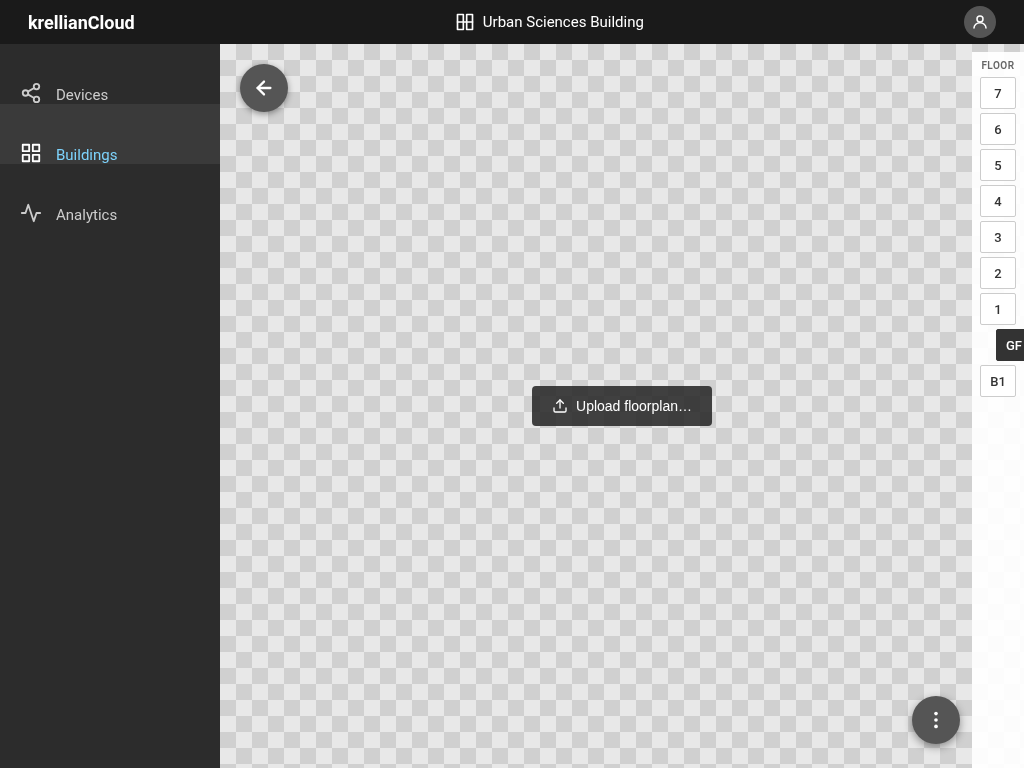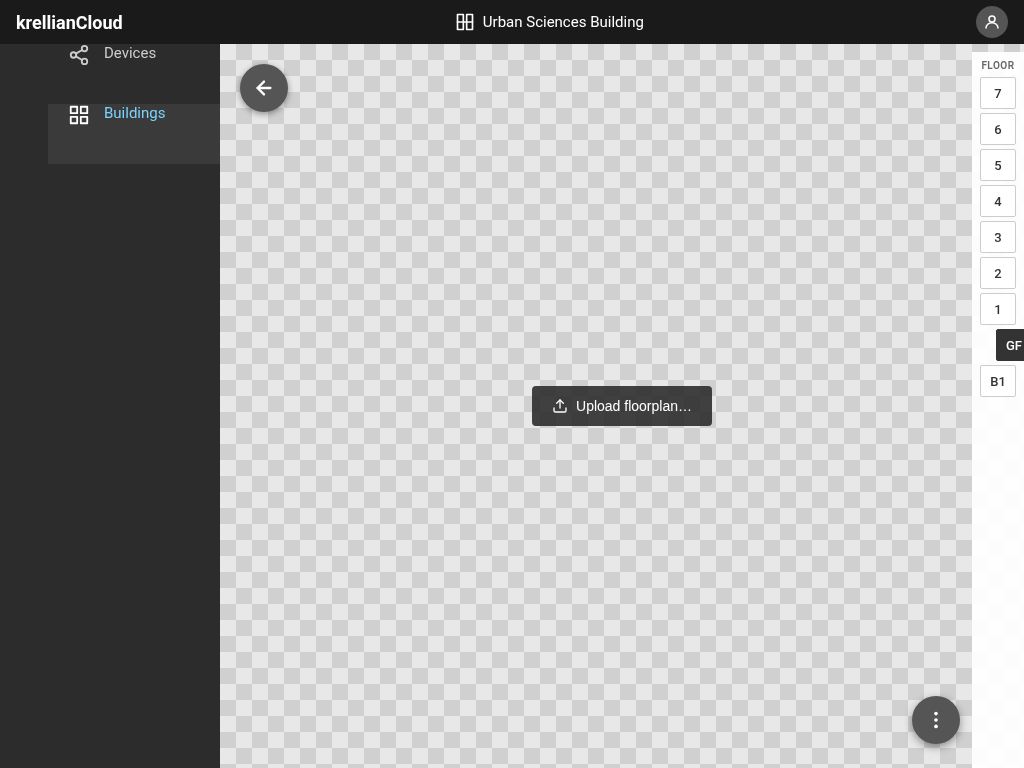--- a/index.html
+++ b/index.html
@@ -5,21 +5,21 @@
     * { margin: 0; padding: 0; box-sizing: border-box; }
     body { width: 1024px; height: 768px; overflow: hidden; font-family: 'Roboto', Arial, sans-serif; display: flex; flex-direction: column; background: #2c2c2c; }
 
     
     .topbar {
       height: 44px;
       background: #1a1a1a;
       display: flex;
       align-items: center;
       justify-content: space-between;
-      padding: 0 16px;
+      padding: 0 28px;
       flex-shrink: 0;
       z-index: 10;
     }
     .topbar-logo {
       color: #fff;
       font-size: 18px;
       font-weight: 400;
     }
     .topbar-logo span { font-weight: 700; }
     .topbar-center {
@@ -53,29 +53,28 @@
     
     .sidebar {
       width: 220px;
       background: #2c2c2c;
       display: flex;
       flex-direction: column;
       flex-shrink: 0;
     }
     .sidebar-item {
       display: flex;
-      align-items: flex-start;
+      align-items: flex-end;
       gap: 14px;
       padding: 0 20px;
       height: 60px;
       color: #ccc;
       cursor: pointer;
       font-size: 15px;
       transition: background 0.15s;
-      margin-left: 48px;
     }
     .sidebar-item.active {
       background: #3a3a3a;
       color: #7dd3fc;
     }
     .sidebar-icon {
       width: 22px;
       height: 22px;
       display: flex;
       align-items: center;
@@ -249,20 +248,29 @@
         <svg width="22" height="22" viewBox="0 0 24 24" fill="none" stroke="#fff" stroke-width="2" stroke-linecap="round" stroke-linejoin="round">
           <rect x="3" y="3" width="7" height="7"></rect>
             <rect x="14" y="3" width="7" height="7"></rect>
           <rect x="3" y="14" width="7" height="7"></rect>
             <rect x="14" y="14" width="7" height="7"></rect>
         </svg>
       </div>
       <span>Buildings</span>
     </div>
 
+    <div class="sidebar-item">
+      <div class="sidebar-icon">
+
+        <svg width="22" height="22" viewBox="0 0 24 24" fill="none" stroke="#ccc" stroke-width="2" stroke-linecap="round" stroke-linejoin="round">
+          <polyline points="22 12 18 12 15 21 9 3 6 12 2 12"></polyline>
+        </svg>
+      </div>
+      <span>Analytics</span>
+    </div>
 
   </div>
 
   <div class="content-area">
 
     <div class="checkerboard"></div>
 
     <div class="back-button">
       <svg width="22" height="22" viewBox="0 0 24 24" fill="none" stroke="#fff" stroke-width="2.5" stroke-linecap="round" stroke-linejoin="round">
         <line x1="19" y1="12" x2="5" y2="12"></line>

